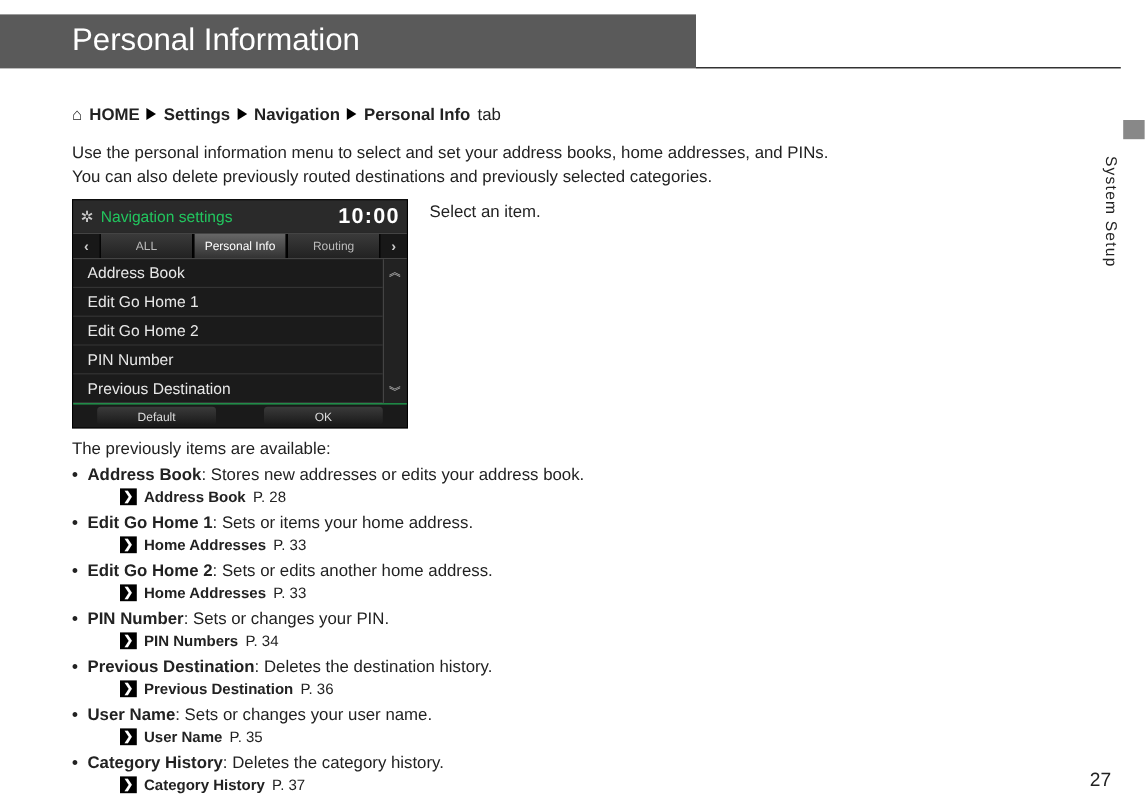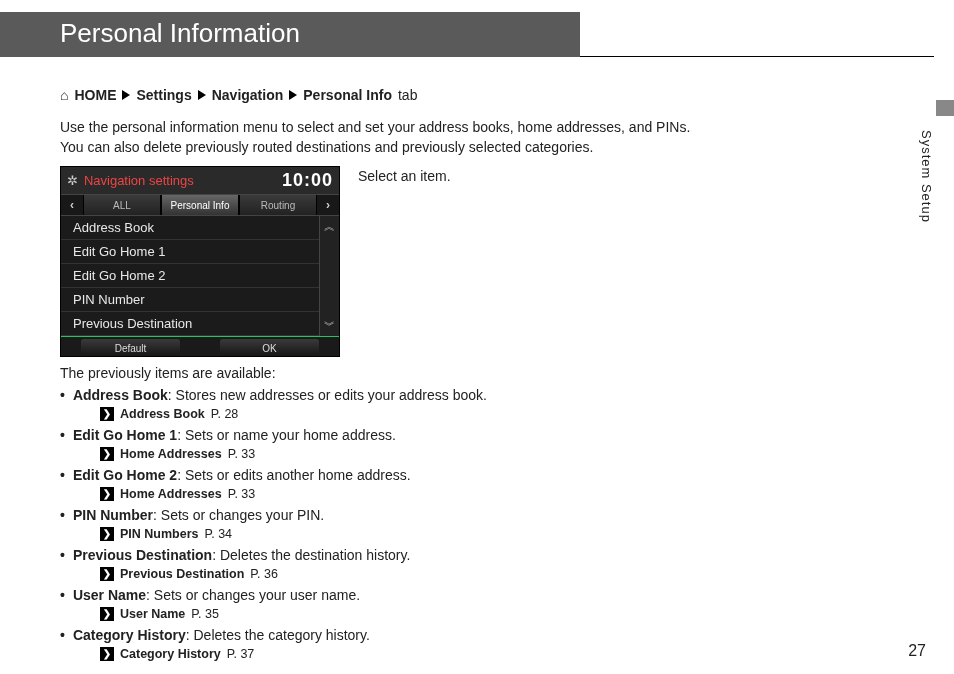--- a/index.html
+++ b/index.html
@@ -64,21 +64,21 @@
     font-family: Arial, sans-serif;
     font-size: 12px;
   }
   .dev-top {
     display: flex;
     align-items: center;
     background: #2a2a2a;
     padding: 3px 6px;
   }
   .gear-icon { color: #ccc; margin-right: 6px; font-size: 13px; }
-  .dev-title { flex: 1; color: #ef4444; font-size: 13px; }
+  .dev-title { flex: 1; color: #22c55e; font-size: 13px; }
   .dev-time { color: #fff; font-weight: bold; font-size: 18px; letter-spacing: 1px; }
   .dev-tabs {
     display: flex;
     align-items: center;
     background: #181818;
     border-top: 1px solid #444;
     border-bottom: 1px solid #444;
     height: 22px;
   }
   .dev-tab-arrow {
@@ -261,21 +261,21 @@
         </div>
         <div class="xref">
           <span class="xref-icon">❯</span>
           <span class="xref-name">Address Book</span>
           <span class="xref-page">P. 28</span>
         </div>
       </li>
       <li>
         <div class="bullet-line">
           <span class="bullet">•</span>
-          <span><span class="item-name">Edit Go Home 1</span><span class="item-desc">: Sets or name your home address.</span></span>
+          <span><span class="item-name">Edit Go Home 1</span><span class="item-desc">: Sets or items your home address.</span></span>
         </div>
         <div class="xref">
           <span class="xref-icon">❯</span>
           <span class="xref-name">Home Addresses</span>
           <span class="xref-page">P. 33</span>
         </div>
       </li>
       <li>
         <div class="bullet-line">
           <span class="bullet">•</span>

